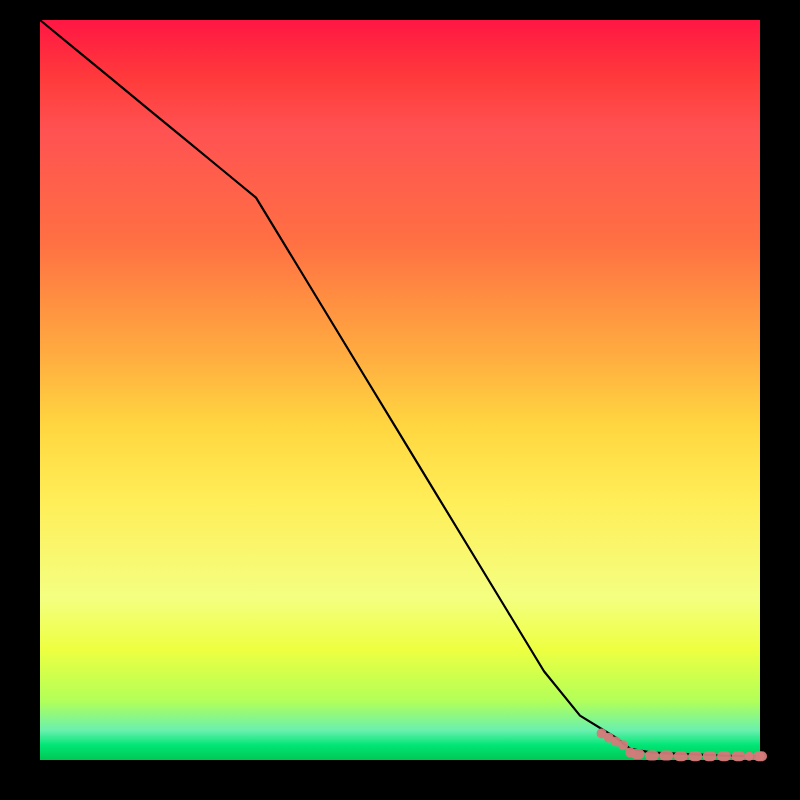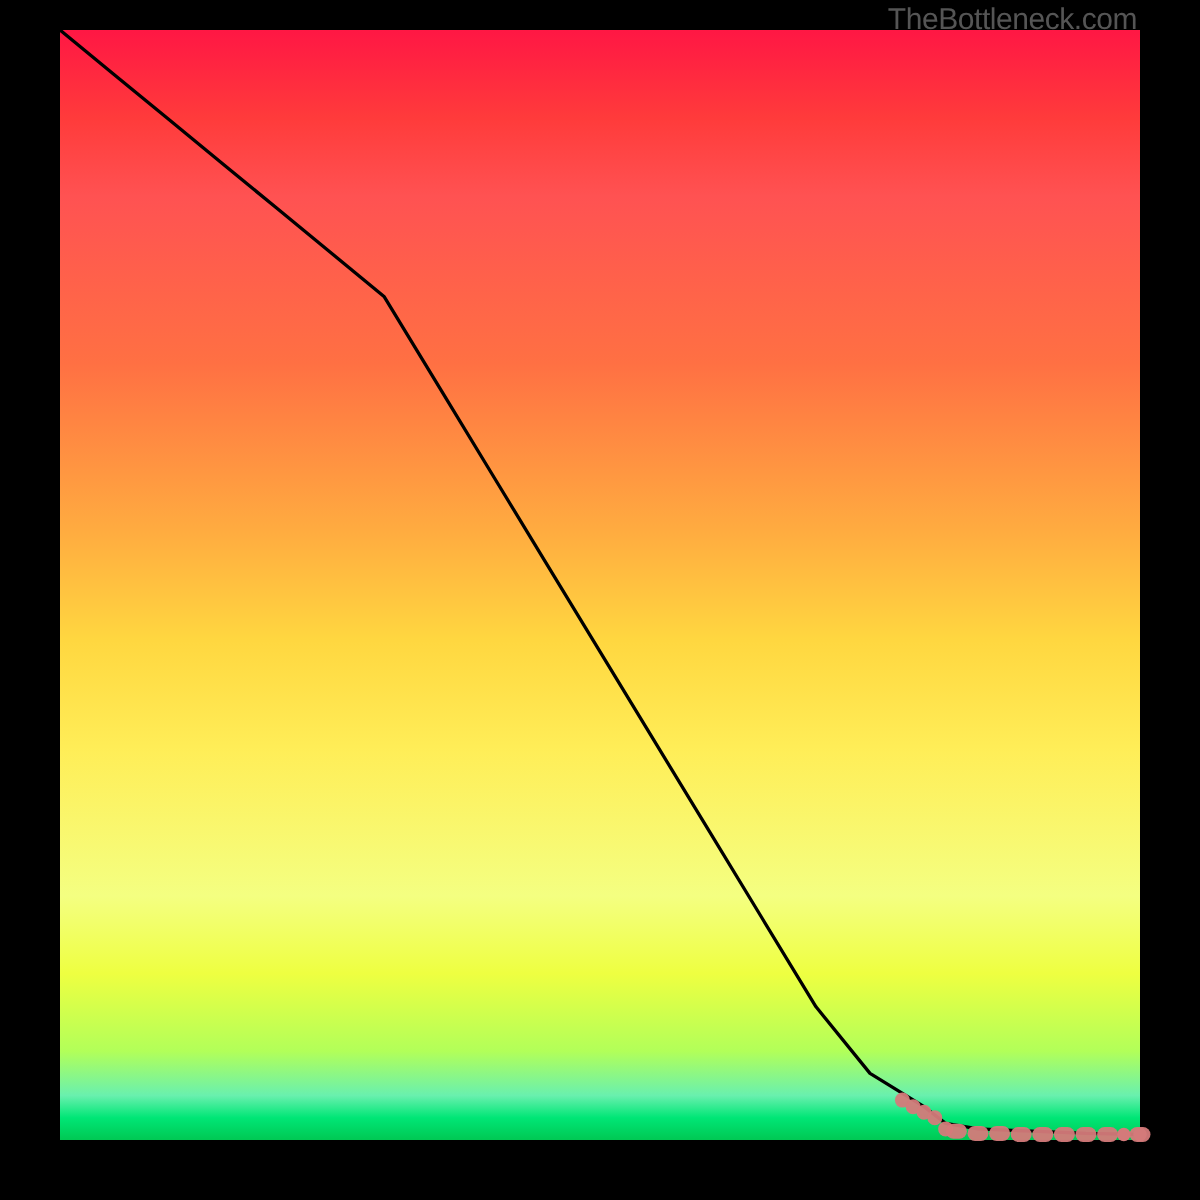--- a/index.html
+++ b/index.html
@@ -84,14 +84,13 @@
         <rect x="648.2" y="731.3" width="14" height="10" rx="5" fill="#d47a7a" opacity="0.95"></rect>
         <rect x="662.6" y="731.3" width="14" height="10" rx="5" fill="#d47a7a" opacity="0.95"></rect>
         <rect x="677.0" y="731.3" width="14" height="10" rx="5" fill="#d47a7a" opacity="0.95"></rect>
         <rect x="691.4" y="731.3" width="14" height="10" rx="5" fill="#d47a7a" opacity="0.95"></rect>
         <rect x="713.0" y="731.3" width="14" height="10" rx="5" fill="#d47a7a" opacity="0.95"></rect>
         <circle cx="709.2" cy="736.3" r="4.5" fill="#d47a7a"></circle>
         <circle cx="720.0" cy="736.3" r="4.5" fill="#d47a7a"></circle>
       </g>
   </svg>
 
-  <div class="watermark">TheBottleneck.com</div>
 </div>
 
 </body></html>

